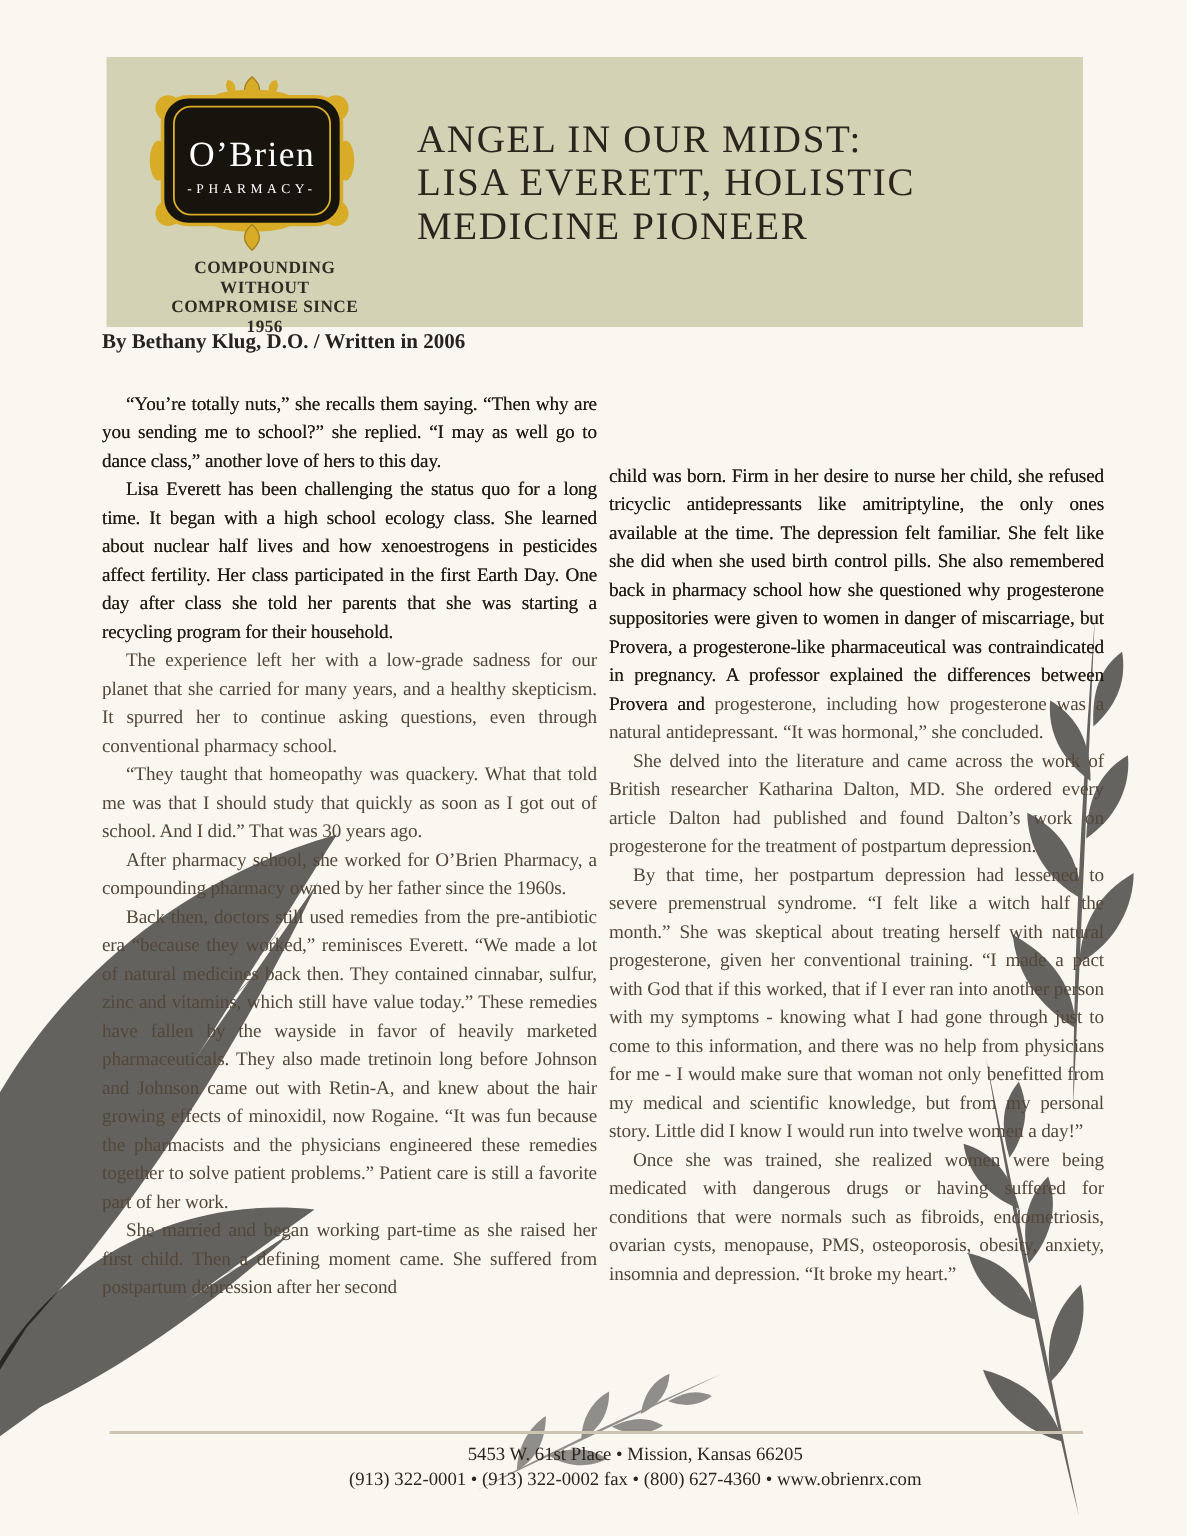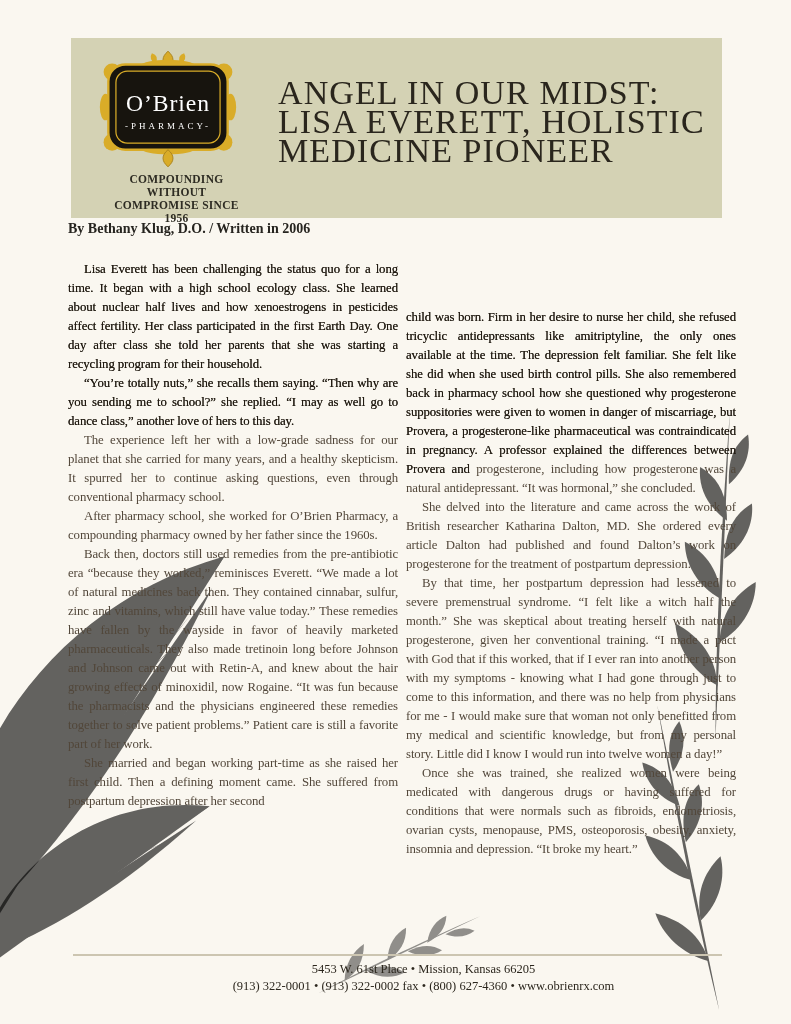--- a/index.html
+++ b/index.html
@@ -19,21 +19,21 @@
 
   
   .band{position:absolute;left:71px;top:38px;width:651px;height:180px;background:#d4d2b4;}
   .logo-wrap{position:absolute;left:18px;top:10px;width:158px;text-align:center;}
   .logo-badge{display:block;margin:0 auto;}
   .logo-name{fill:#ffffff;font-family:"Liberation Serif",serif;font-size:25px;letter-spacing:1px;}
   .logo-sub{fill:#ffffff;font-family:"Liberation Serif",serif;font-size:9.5px;letter-spacing:3.2px;}
   .tagline{margin-top:3px;font-family:"Liberation Serif",serif;font-weight:bold;
     font-size:11.5px;line-height:13px;color:#2e2c23;letter-spacing:.3px;margin-left:17px;}
   .title{position:absolute;left:207px;top:40px;
-    font-size:34px;line-height:29px;letter-spacing:1.1px;color:#2a261d;font-weight:400;}
+    font-size:26px;line-height:29px;letter-spacing:1.1px;color:#2a261d;font-weight:400;}
   .title span{display:block;}
 
   
   .byline{position:absolute;left:68px;top:221px;
     font-family:Liberation Serif, serif;font-weight:bold;
     font-size:14px;color:#26241f;}
 
   
   .columns{position:absolute;left:68px;top:260px;width:668px;display:flex;gap:8px;}
   .col{width:330px;font-size:12.8px;line-height:19px;text-align:justify;letter-spacing:-0.1px;}
@@ -127,23 +127,24 @@
         <span>ANGEL IN OUR MIDST:</span>
         <span>LISA EVERETT, HOLISTIC</span>
         <span>MEDICINE PIONEER</span>
       </h1>
     </div>
 
     <div class="byline">By Bethany Klug, D.O. / Written in 2006</div>
 
     <div class="columns">
       <div class="col">
+          <p><span class="seg-dark">“You’re totally nuts,” she recalls them saying. “Then why are you sending me to school?” she replied. “I may as well go to dance class,” another love of hers to this day.</span></p>
           <p><span class="seg-dark">Lisa Everett has been challenging the status quo for a long time. It began with a high school ecology class. She learned about nuclear half lives and how xenoestrogens in pesticides affect fertility. Her class participated in the first Earth Day. One day after class she told her parents that she was starting a recycling program for their household.</span></p>
-          <p><span class="seg-dark">“You’re totally nuts,” she recalls them saying. “Then why are you sending me to school?” she replied. “I may as well go to dance class,” another love of hers to this day.</span></p>
           <p><span class="seg-light">The experience left her with a low-grade sadness for our planet that she carried for many years, and a healthy skepticism. It spurred her to continue asking questions, even through conventional pharmacy school.</span></p>
+          <p><span class="seg-light">“They taught that homeopathy was quackery. What that told me was that I should study that quickly as soon as I got out of school. And I did.” That was 30 years ago.</span></p>
           <p><span class="seg-light">After pharmacy school, she worked for O’Brien Pharmacy, a compounding pharmacy owned by her father since the 1960s.</span></p>
           <p><span class="seg-light">Back then, doctors still used remedies from the pre-antibiotic era “because they worked,” reminisces Everett. “We made a lot of natural medicines back then. They contained cinnabar, sulfur, zinc and vitamins, which still have value today.” These remedies have fallen by the wayside in favor of heavily marketed pharmaceuticals. They also made tretinoin long before Johnson and Johnson came out with Retin-A, and knew about the hair growing effects of minoxidil, now Rogaine. “It was fun because the pharmacists and the physicians engineered these remedies together to solve patient problems.” Patient care is still a favorite part of her work.</span></p>
           <p><span class="seg-light">She married and began working part-time as she raised her first child. Then a defining moment came. She suffered from postpartum depression after her second</span></p>
         </div>
       <div class="col">
           <p class="no-indent"><span class="seg-dark">child was born. Firm in her desire to nurse her child, she refused tricyclic antidepressants like amitriptyline, the only ones available at the time. The depression felt familiar. She felt like she did when she used birth control pills. She also remembered back in pharmacy school how she questioned why progesterone suppositories were given to women in danger of miscarriage, but Provera, a progesterone-like pharmaceutical was contraindicated in pregnancy. A professor explained the differences between Provera and </span><span class="seg-light">progesterone, including how progesterone was a natural antidepressant. “It was hormonal,” she concluded.</span></p>
           <p><span class="seg-light">She delved into the literature and came across the work of British researcher Katharina Dalton, MD. She ordered every article Dalton had published and found Dalton’s work on progesterone for the treatment of postpartum depression.</span></p>
           <p><span class="seg-light">By that time, her postpartum depression had lessened to severe premenstrual syndrome. “I felt like a witch half the month.” She was skeptical about treating herself with natural progesterone, given her conventional training. “I made a pact with God that if this worked, that if I ever ran into another person with my symptoms - knowing what I had gone through just to come to this information, and there was no help from physicians for me - I would make sure that woman not only benefitted from my medical and scientific knowledge, but from my personal story. Little did I know I would run into twelve women a day!”</span></p>
           <p><span class="seg-light">Once she was trained, she realized women were being medicated with dangerous drugs or having suffered for conditions that were normals such as fibroids, endometriosis, ovarian cysts, menopause, PMS, osteoporosis, obesity, anxiety, insomnia and depression. “It broke my heart.”</span></p>
         </div>

